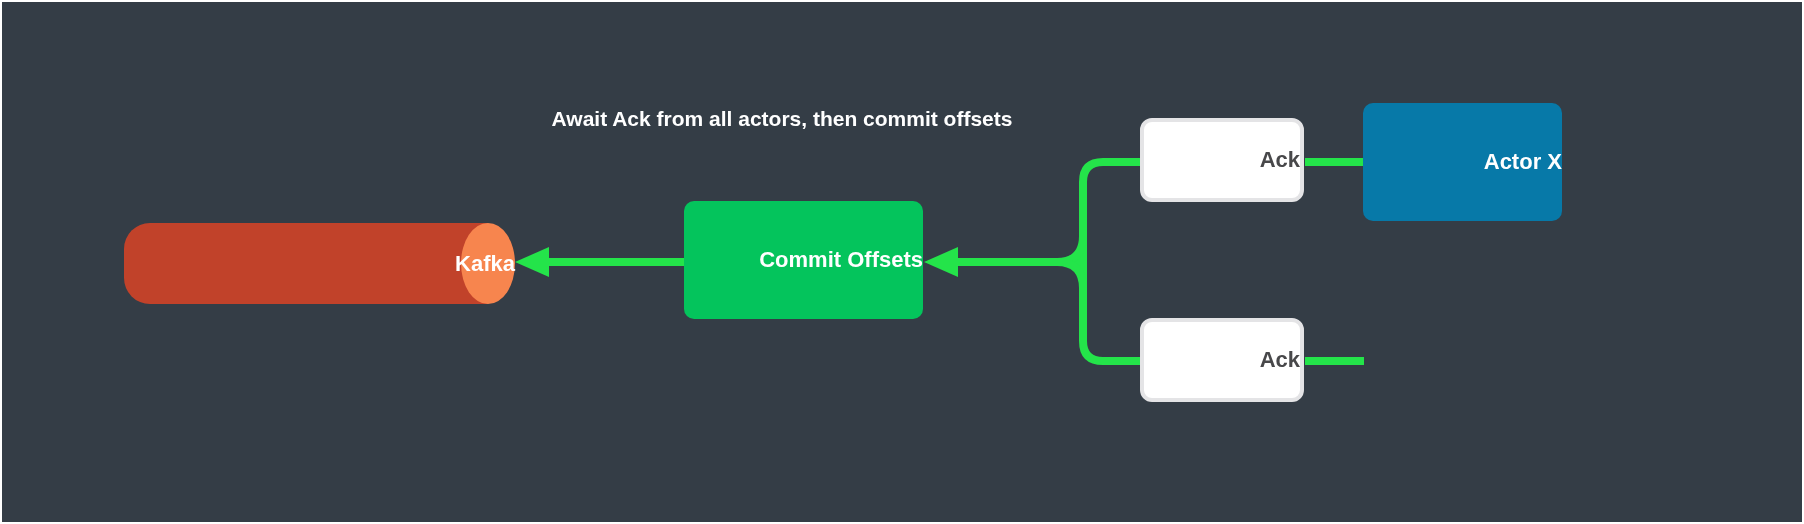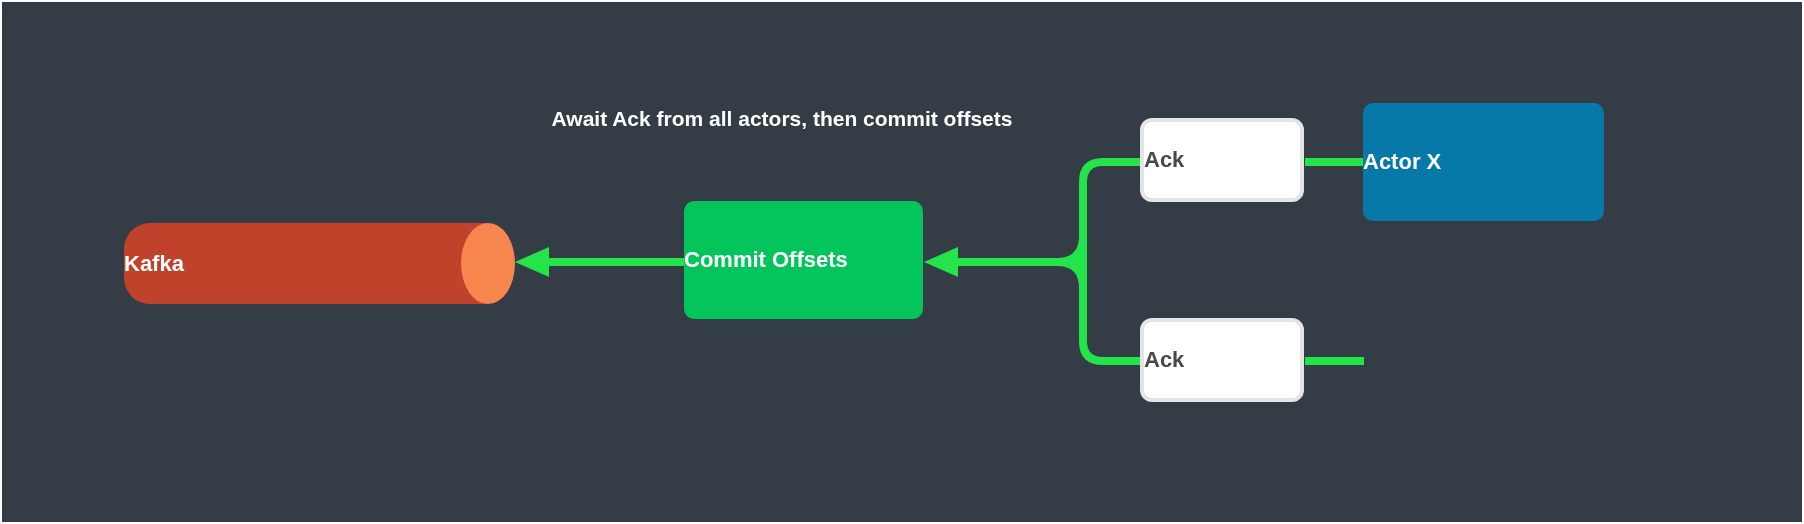--- a/index.html
+++ b/index.html
@@ -7,21 +7,21 @@
     position:relative;
     width:1804px;height:524px;
     box-sizing:border-box;
     border:2px solid #ffffff;
     overflow:hidden;
     font-family:"Liberation Sans", sans-serif;
   }
   .edges{position:absolute;left:0;top:0;width:1804px;height:524px;z-index:1;}
   .node{
     position:absolute;z-index:2;
-    display:flex;align-items:center;justify-content:flex-start;
+    display:flex;align-items:center;justify-content:flex-end;
     font-weight:bold;font-size:22px;color:#ffffff;
   }
   .rounded{border-radius:10px;}
   .title{
     position:absolute;z-index:2;
     left:448px;top:105px;width:664px;
     text-align:center;
     font-weight:bold;font-size:21px;color:#ffffff;
   }
   
@@ -39,21 +39,21 @@
   .commit{left:682px;top:199px;width:239px;height:118px;}
   .ack{
     width:164px;height:84px;
     box-sizing:border-box;
     border:4px solid #e4e4e6;
     border-radius:12px;
     font-size:22px;
   }
   .ack-top{left:1138px;top:116px;}
   .ack-bottom{left:1138px;top:316px;}
-  .actor{width:241px;height:118px;}
+  .actor{width:199px;height:118px;}
   .actor-x{left:1361px;top:101px;}
   .actor-y{left:1361px;top:303px;}
 </style>
 </head>
 <body>
 
 <div class="canvas" style="background: rgb(52, 61, 70);">
 
   <svg class="edges" viewBox="0 0 1804 524">
     <g fill="none" stroke-width="8" stroke="#24e44a">

